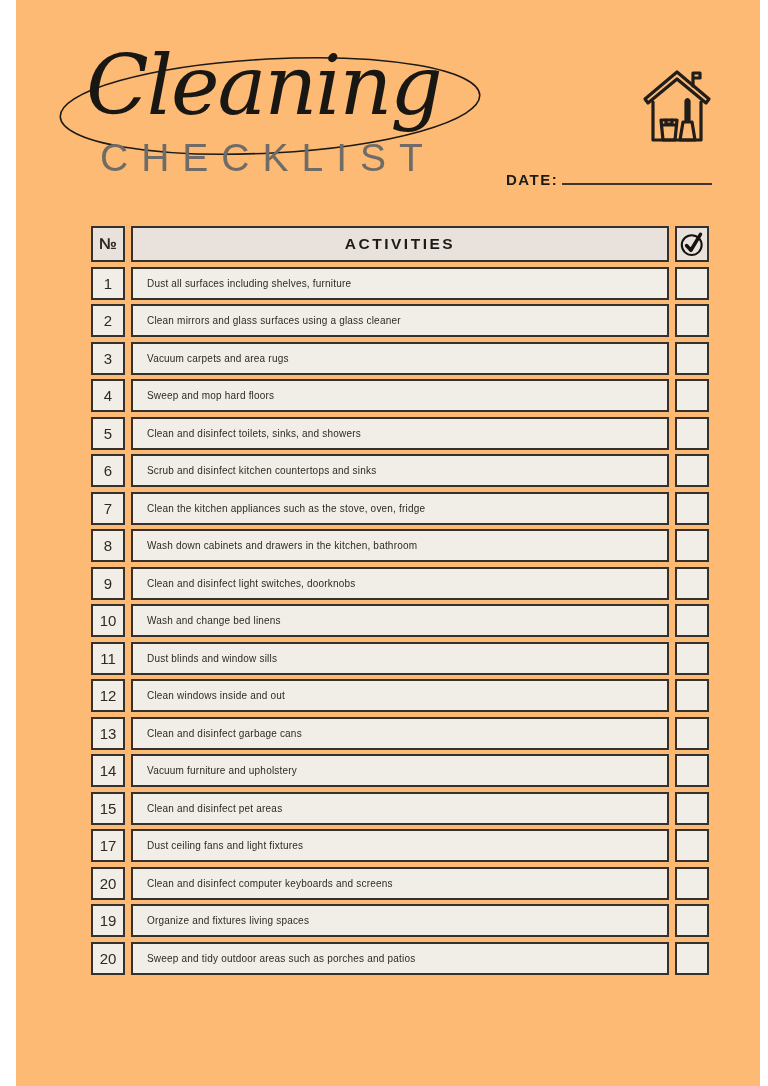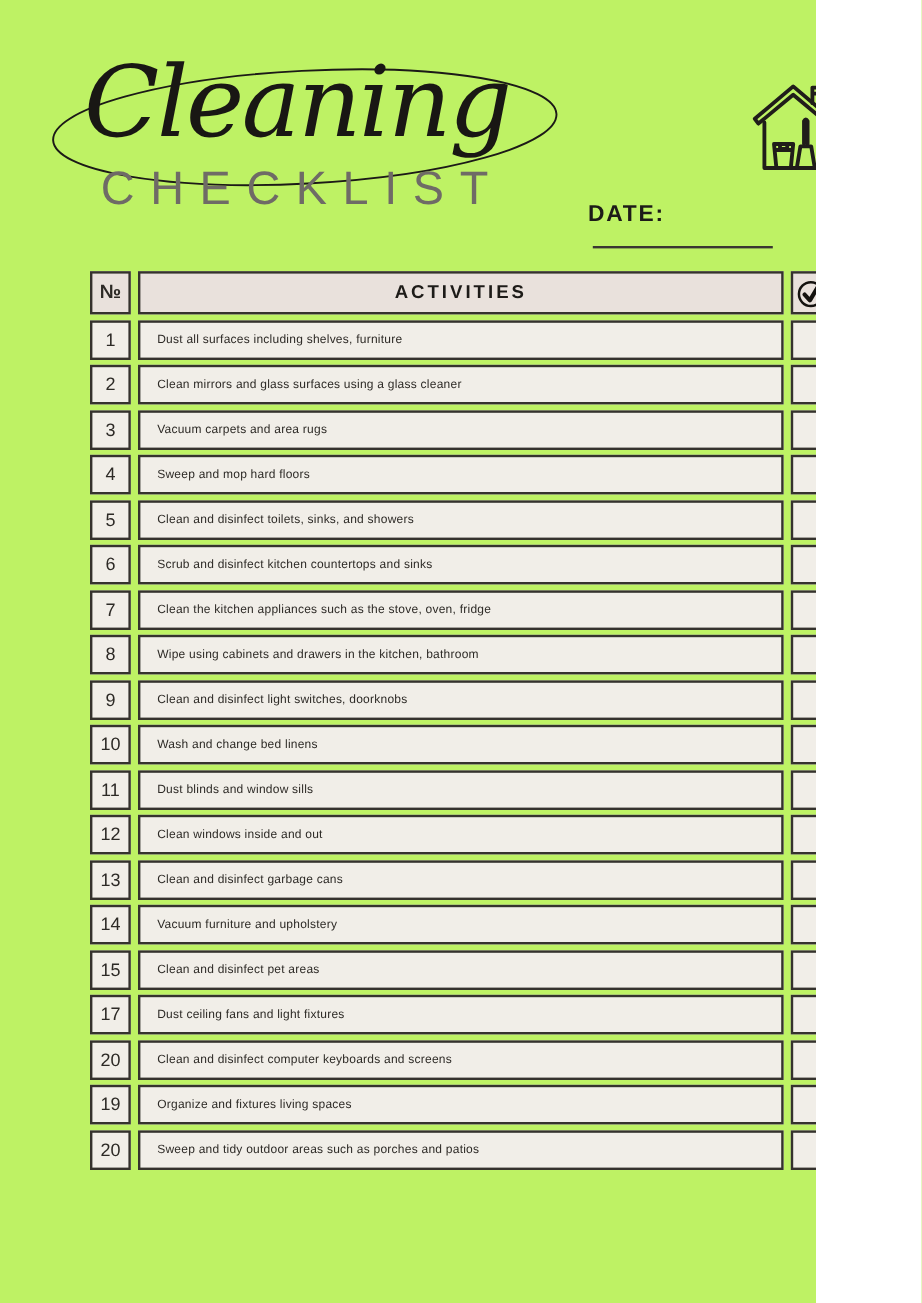--- a/index.html
+++ b/index.html
@@ -1,23 +1,24 @@
 <!DOCTYPE html>
 <html><head>
 <meta charset="utf-8">
 <style>
   * { margin: 0; padding: 0; box-sizing: border-box; }
   html, body { width: 768px; }
   body { font-family: "Liberation Sans", sans-serif; }
   .page {
     position: relative;
-    width: 680px;
+    width: 744px;
     height: 1086px;
-    background: #bef264;
+    background: #fdba74;
     overflow: hidden;
+    margin-left: 16px;
   }
 
   
   .title-wrap { position: absolute; left: 0; top: 0; width: 520px; height: 210px; }
   .title-ellipse { position: absolute; left: 40px; top: 52px; width: 428px; height: 108px; }
   .title-script {
     position: absolute;
     left: 70px; top: 38px;
     width: 400px;
     font-family: "DejaVu Serif", serif;
@@ -35,21 +36,21 @@
     font-size: 39px;
     font-weight: 400;
     letter-spacing: 13px;
     color: #6f6b66;
     white-space: nowrap;
   }
   .house-icon { position: absolute; left: 626px; top: 66px; width: 70px; height: 80px; }
 
   .date-row { position: absolute; left: 490px; top: 168px; width: 215px; height: 26px; }
   .date-label {
-    font-size: 19px;
+    font-size: 15px;
     font-weight: 700;
     letter-spacing: 1.5px;
     color: #1d1b18;
     vertical-align: baseline;
     text-align: center;
   }
   .date-line {
     display: inline-block;
     width: 150px;
     height: 17px;
@@ -158,21 +159,21 @@
   </div>
 
   <div class="trow body">
     <div class="cell num">7</div>
     <div class="cell act">Clean the kitchen appliances such as the stove, oven, fridge</div>
     <div class="cell chk"></div>
   </div>
 
   <div class="trow body">
     <div class="cell num">8</div>
-    <div class="cell act">Wipe using cabinets and drawers in the kitchen, bathroom</div>
+    <div class="cell act">Wash down cabinets and drawers in the kitchen, bathroom</div>
     <div class="cell chk"></div>
   </div>
 
   <div class="trow body">
     <div class="cell num">9</div>
     <div class="cell act">Clean and disinfect light switches, doorknobs</div>
     <div class="cell chk"></div>
   </div>
 
   <div class="trow body">

